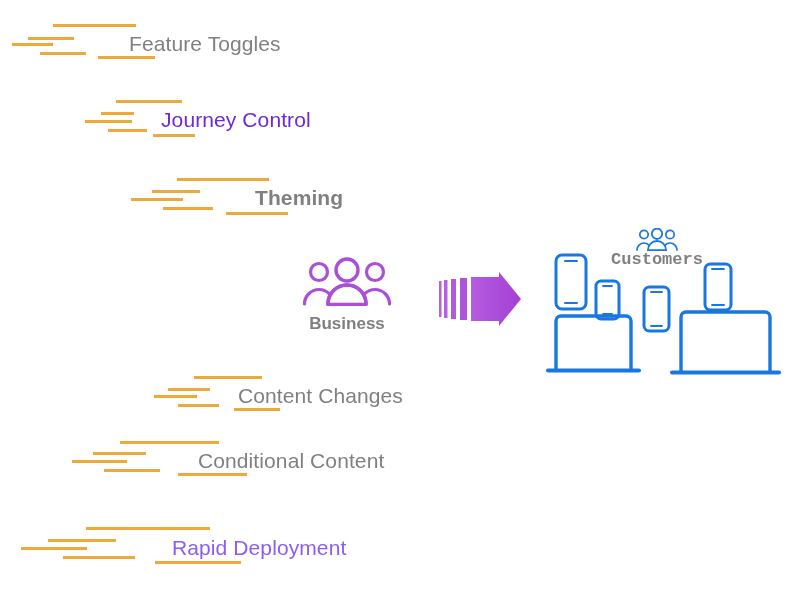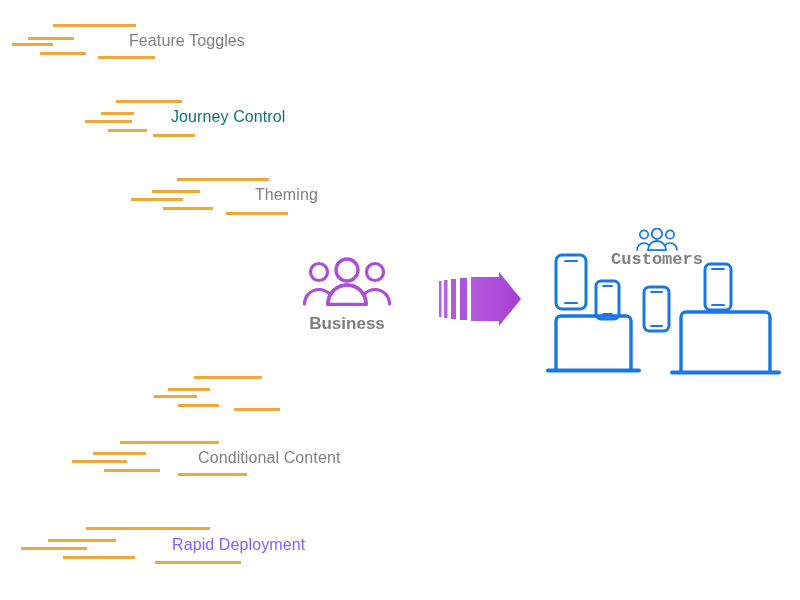--- a/index.html
+++ b/index.html
@@ -27,21 +27,21 @@
   }
   .speedline {
     position: absolute;
     height: 3px;
     background: #eda93b;
     border-radius: 0;
   }
   .feature-label {
     position: absolute;
     color: #808080;
-    font-size: 16px;
+    font-size: 21px;
     font-family: "Liberation Sans", sans-serif;
     white-space: nowrap;
     letter-spacing: .1px;
   }
 
   
   #business-cluster {
     position: absolute;
     left: 297px;
     top: 256px;
@@ -118,36 +118,37 @@
         <div class="speedline" style="left: 40px; top: 52px; width: 46px; background: rgb(237, 169, 59);"></div>
         <div class="speedline" style="left: 98px; top: 56px; width: 57px; background: rgb(237, 169, 59);"></div>
         <div class="feature-label" style="left: 129px; top: 32px; color: rgb(128, 128, 128);">Feature Toggles</div>
       </div>
       <div class="feature-group" style="left: 0px; top: 0px; width: 800px; height: 600px;">
         <div class="speedline" style="left: 116px; top: 100px; width: 66px; background: rgb(237, 169, 59);"></div>
         <div class="speedline" style="left: 101px; top: 112px; width: 33px; background: rgb(237, 169, 59);"></div>
         <div class="speedline" style="left: 85px; top: 120px; width: 47px; background: rgb(237, 169, 59);"></div>
         <div class="speedline" style="left: 108px; top: 129px; width: 39px; background: rgb(237, 169, 59);"></div>
         <div class="speedline" style="left: 153px; top: 134px; width: 42px; background: rgb(237, 169, 59);"></div>
-        <div class="feature-label" style="left: 171px; top: 108px; color: #0f766e;">Journey Control</div>
+        <div class="feature-label" style="left: 161px; top: 108px; color: #6d28d9;">Journey Control</div>
       </div>
       <div class="feature-group" style="left: 0px; top: 0px; width: 800px; height: 600px;">
         <div class="speedline" style="left: 177px; top: 178px; width: 92px; background: rgb(237, 169, 59);"></div>
         <div class="speedline" style="left: 152px; top: 190px; width: 48px; background: rgb(237, 169, 59);"></div>
         <div class="speedline" style="left: 131px; top: 198px; width: 52px; background: rgb(237, 169, 59);"></div>
         <div class="speedline" style="left: 163px; top: 207px; width: 50px; background: rgb(237, 169, 59);"></div>
         <div class="speedline" style="left: 226px; top: 212px; width: 62px; background: rgb(237, 169, 59);"></div>
-        <div class="feature-label" style="left: 255px; top: 186px; color: rgb(128, 128, 128);">Theming</div>
+        <div class="feature-label" style="left: 255px; top: 186px; color: rgb(128, 128, 128); font-weight: bold;">Theming</div>
       </div>
       <div class="feature-group" style="left: 0px; top: 0px; width: 800px; height: 600px;">
         <div class="speedline" style="left: 194px; top: 376px; width: 68px; background: rgb(237, 169, 59);"></div>
         <div class="speedline" style="left: 168px; top: 388px; width: 42px; background: rgb(237, 169, 59);"></div>
         <div class="speedline" style="left: 154px; top: 395px; width: 43px; background: rgb(237, 169, 59);"></div>
         <div class="speedline" style="left: 178px; top: 404px; width: 41px; background: rgb(237, 169, 59);"></div>
         <div class="speedline" style="left: 234px; top: 408px; width: 46px; background: rgb(237, 169, 59);"></div>
+        <div class="feature-label" style="left: 238px; top: 384px; color: rgb(128, 128, 128);">Content Changes</div>
       </div>
       <div class="feature-group" style="left: 0px; top: 0px; width: 700px; height: 600px;">
         <div class="speedline" style="left: 120px; top: 441px; width: 99px; background: rgb(237, 169, 59);"></div>
         <div class="speedline" style="left: 93px; top: 452px; width: 53px; background: rgb(237, 169, 59);"></div>
         <div class="speedline" style="left: 72px; top: 460px; width: 55px; background: rgb(237, 169, 59);"></div>
         <div class="speedline" style="left: 104px; top: 469px; width: 56px; background: rgb(237, 169, 59);"></div>
         <div class="speedline" style="left: 178px; top: 473px; width: 69px; background: rgb(237, 169, 59);"></div>
         <div class="feature-label" style="left: 198px; top: 449px; color: rgb(128, 128, 128);">Conditional Content</div>
       </div>
       <div class="feature-group" style="left: 0px; top: 0px; width: 800px; height: 600px;">

